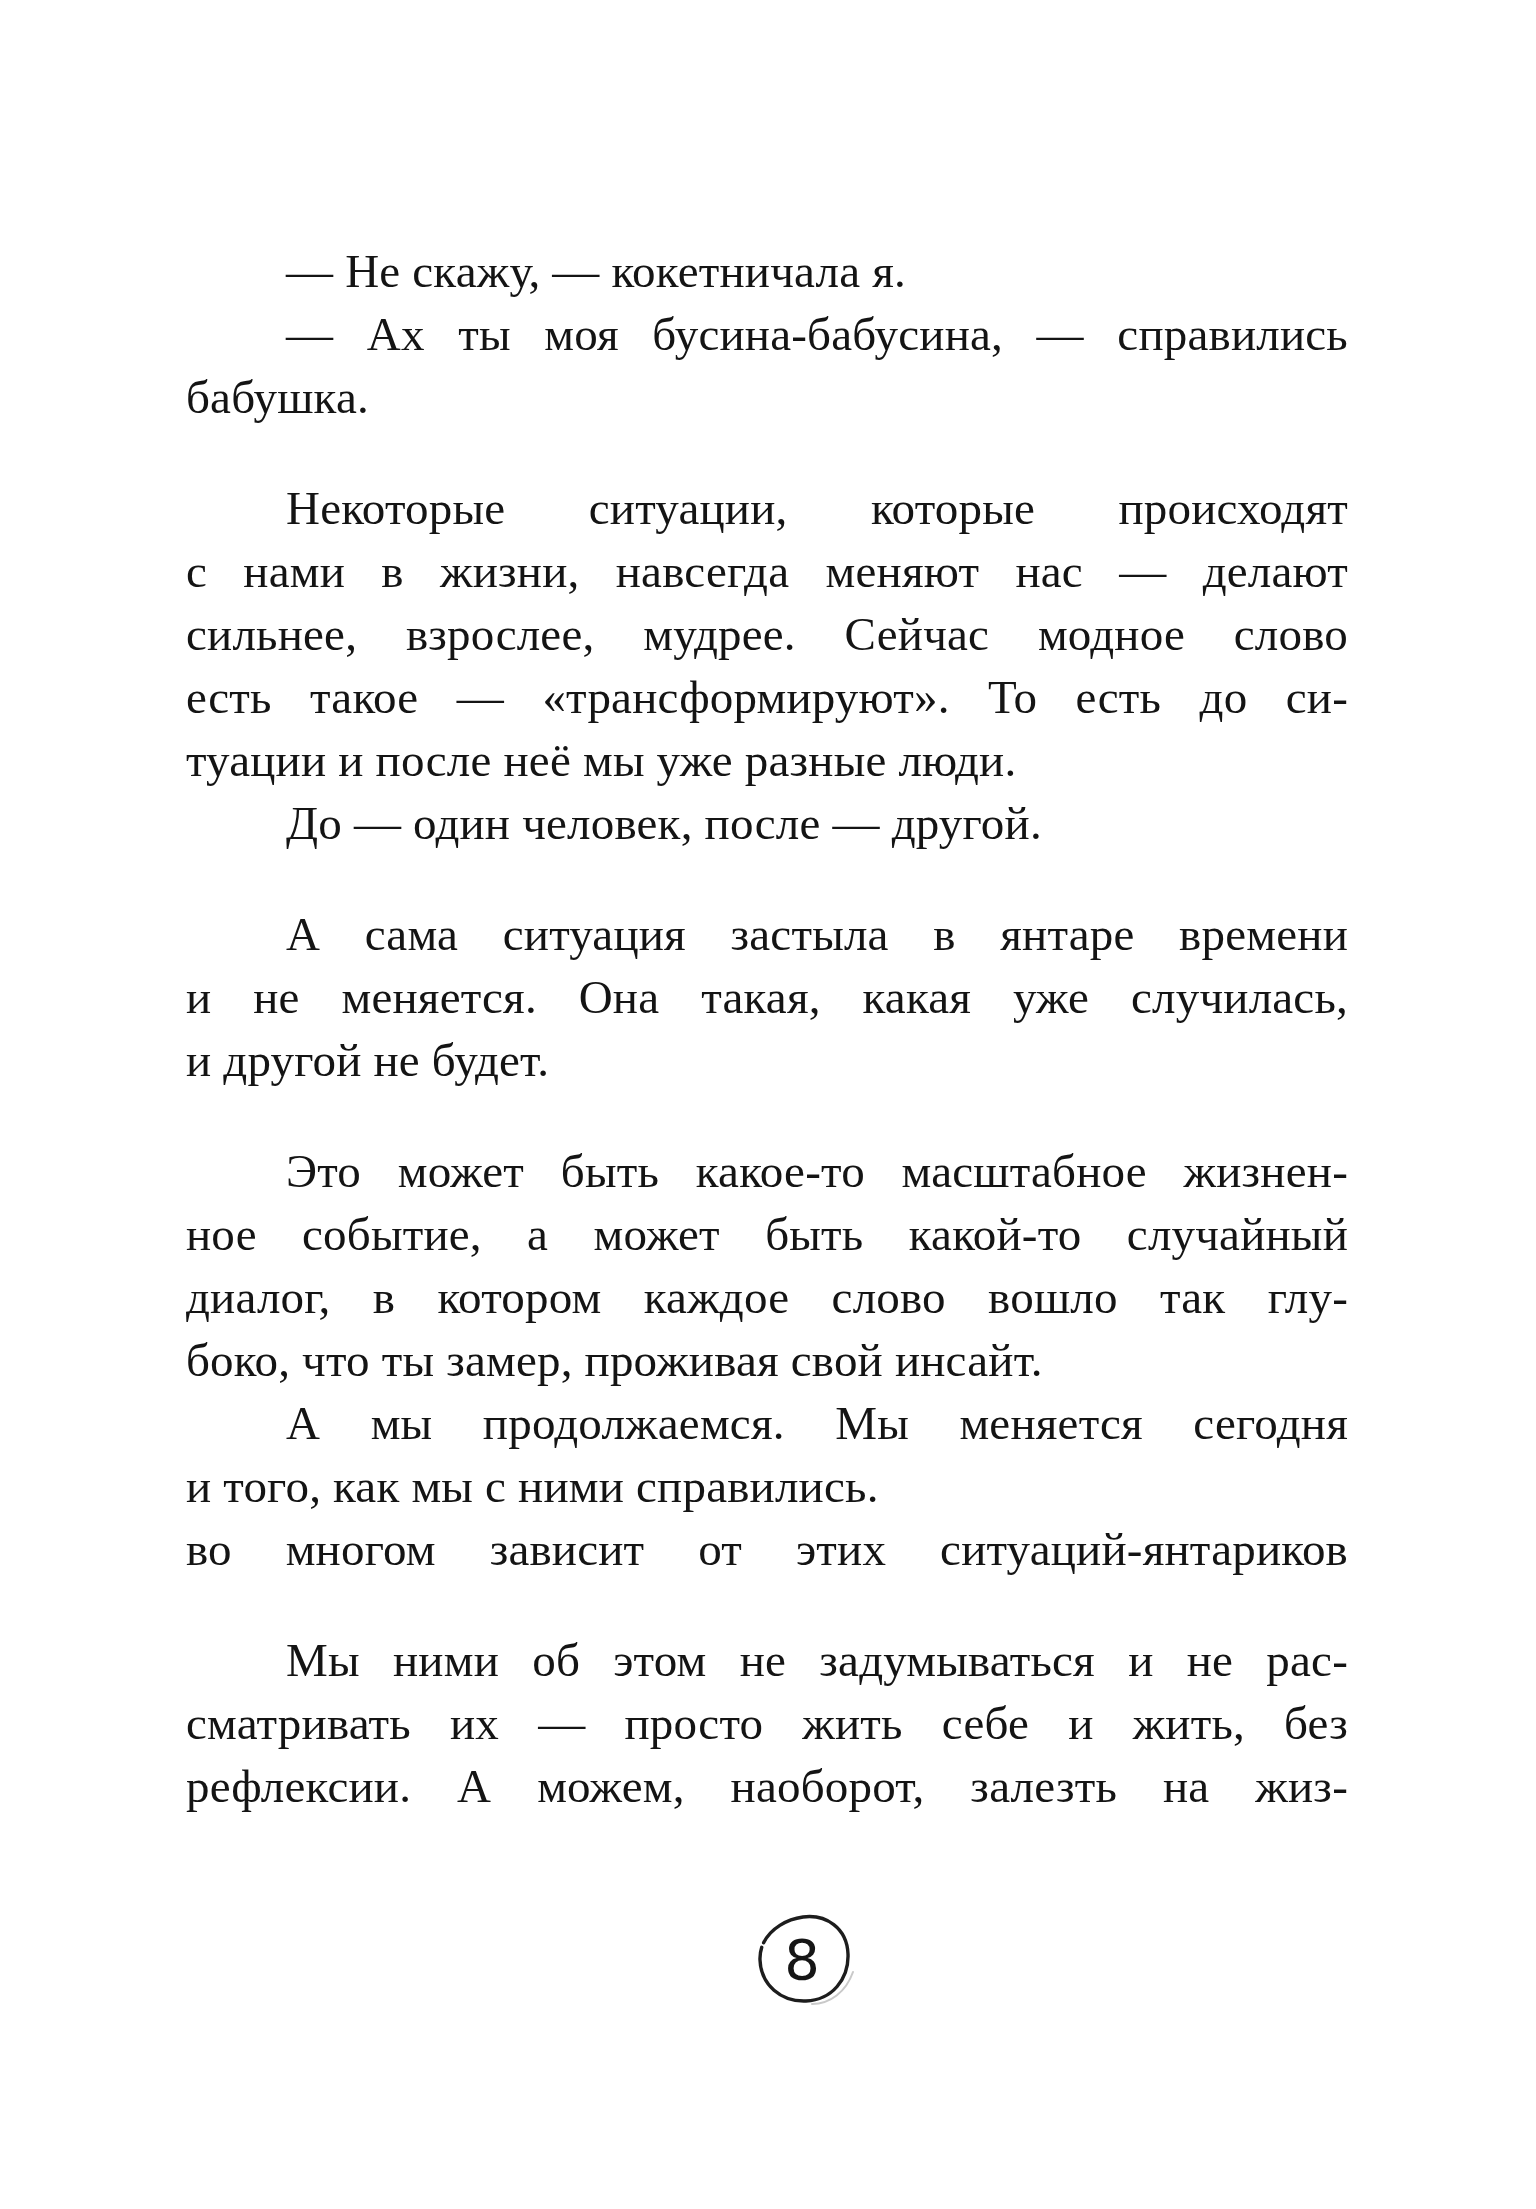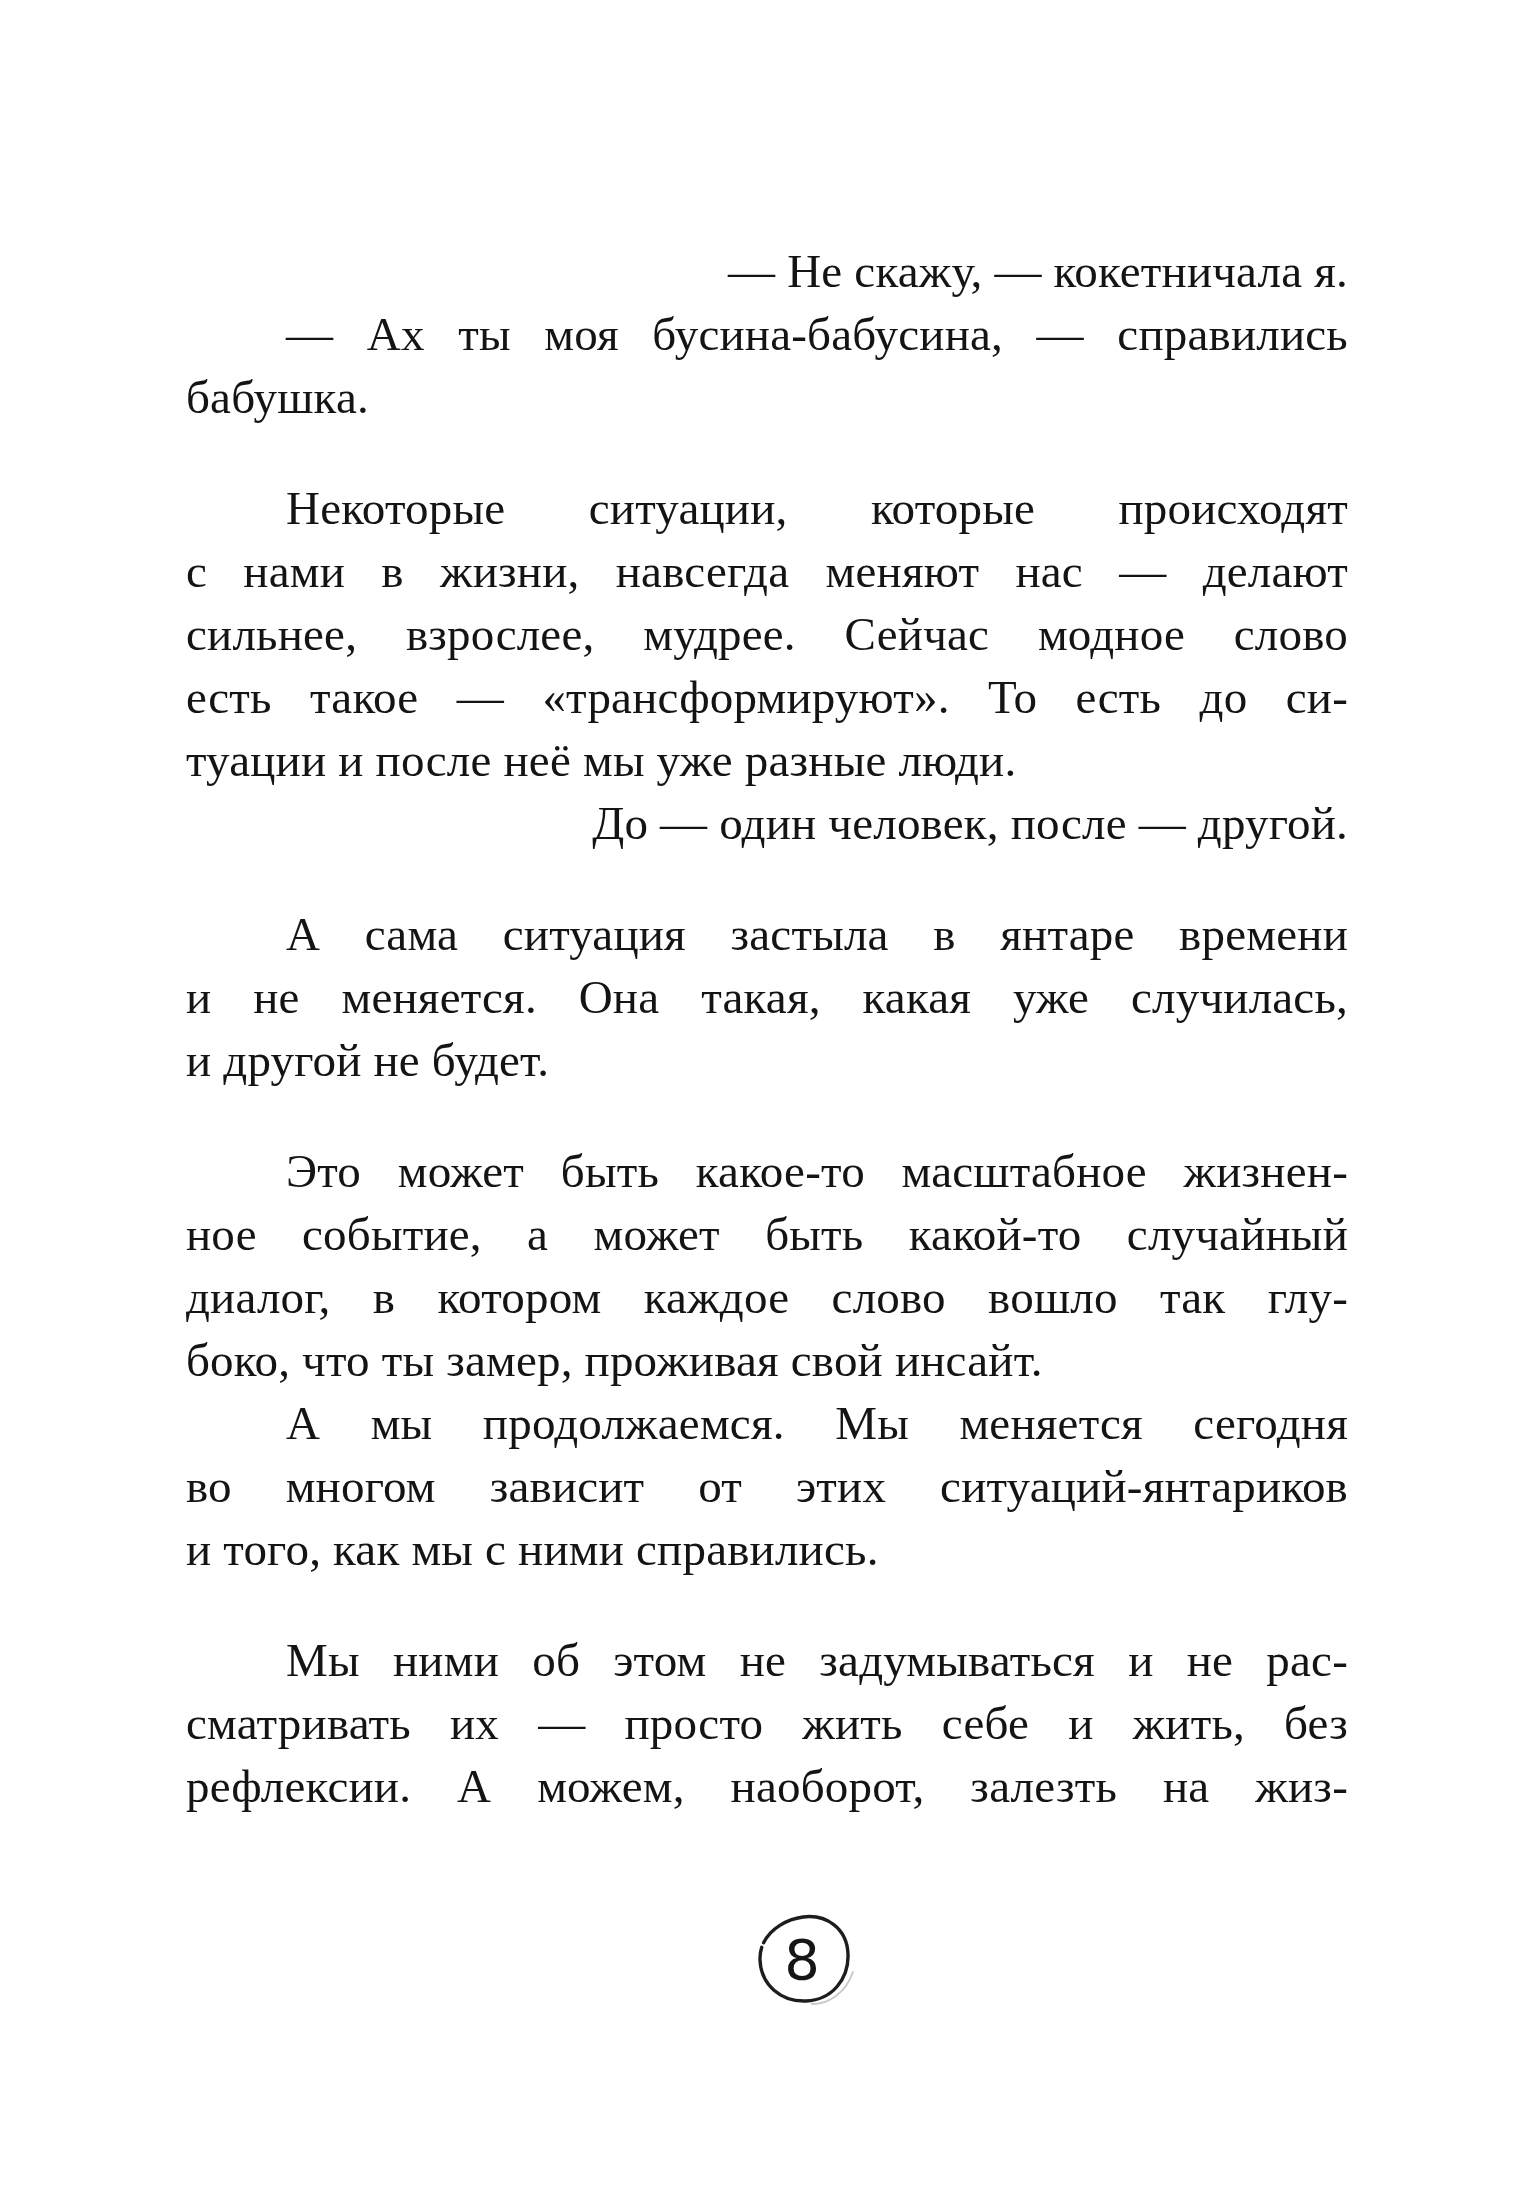--- a/index.html
+++ b/index.html
@@ -36,21 +36,20 @@
     text-align: left;
   }
   
   .jst {
     text-align: justify;
     text-align-last: justify;
   }
   
   .ind {
     text-indent: 100px;
-    text-align: right;
   }
   
   .gap {
     margin-top: 48px;
   }
   .folio {
     position: absolute;
     left: 754px;
     top: 1912px;
     width: 102px;
@@ -95,22 +94,22 @@
 
     <p class="line ind jst gap">А сама ситуация застыла в янтаре времени</p>
     <p class="line jst">и не меняется. Она такая, какая уже случилась,</p>
     <p class="line">и другой не будет.</p>
 
     <p class="line ind jst gap">Это может быть какое-то масштабное жизнен-</p>
     <p class="line jst">ное событие, а может быть какой-то случайный</p>
     <p class="line jst">диалог, в котором каждое слово вошло так глу-</p>
     <p class="line">боко, что ты замер, проживая свой инсайт.</p>
     <p class="line ind jst">А мы продолжаемся. Мы меняется сегодня</p>
+    <p class="line">и того, как мы с ними справились.</p>
     <p class="line jst">во многом зависит от этих ситуаций-янтариков</p>
-    <p class="line">и того, как мы с ними справились.</p>
 
     <p class="line ind jst gap">Мы ними об этом не задумываться и не рас-</p>
     <p class="line jst">сматривать их — просто жить себе и жить, без</p>
     <p class="line jst">рефлексии. А можем, наоборот, залезть на жиз-</p>
   </main>
 
   <footer class="folio">
     <svg width="102" height="96" viewBox="0 0 102 96" aria-hidden="true">
 
       <path d="M 49 5

